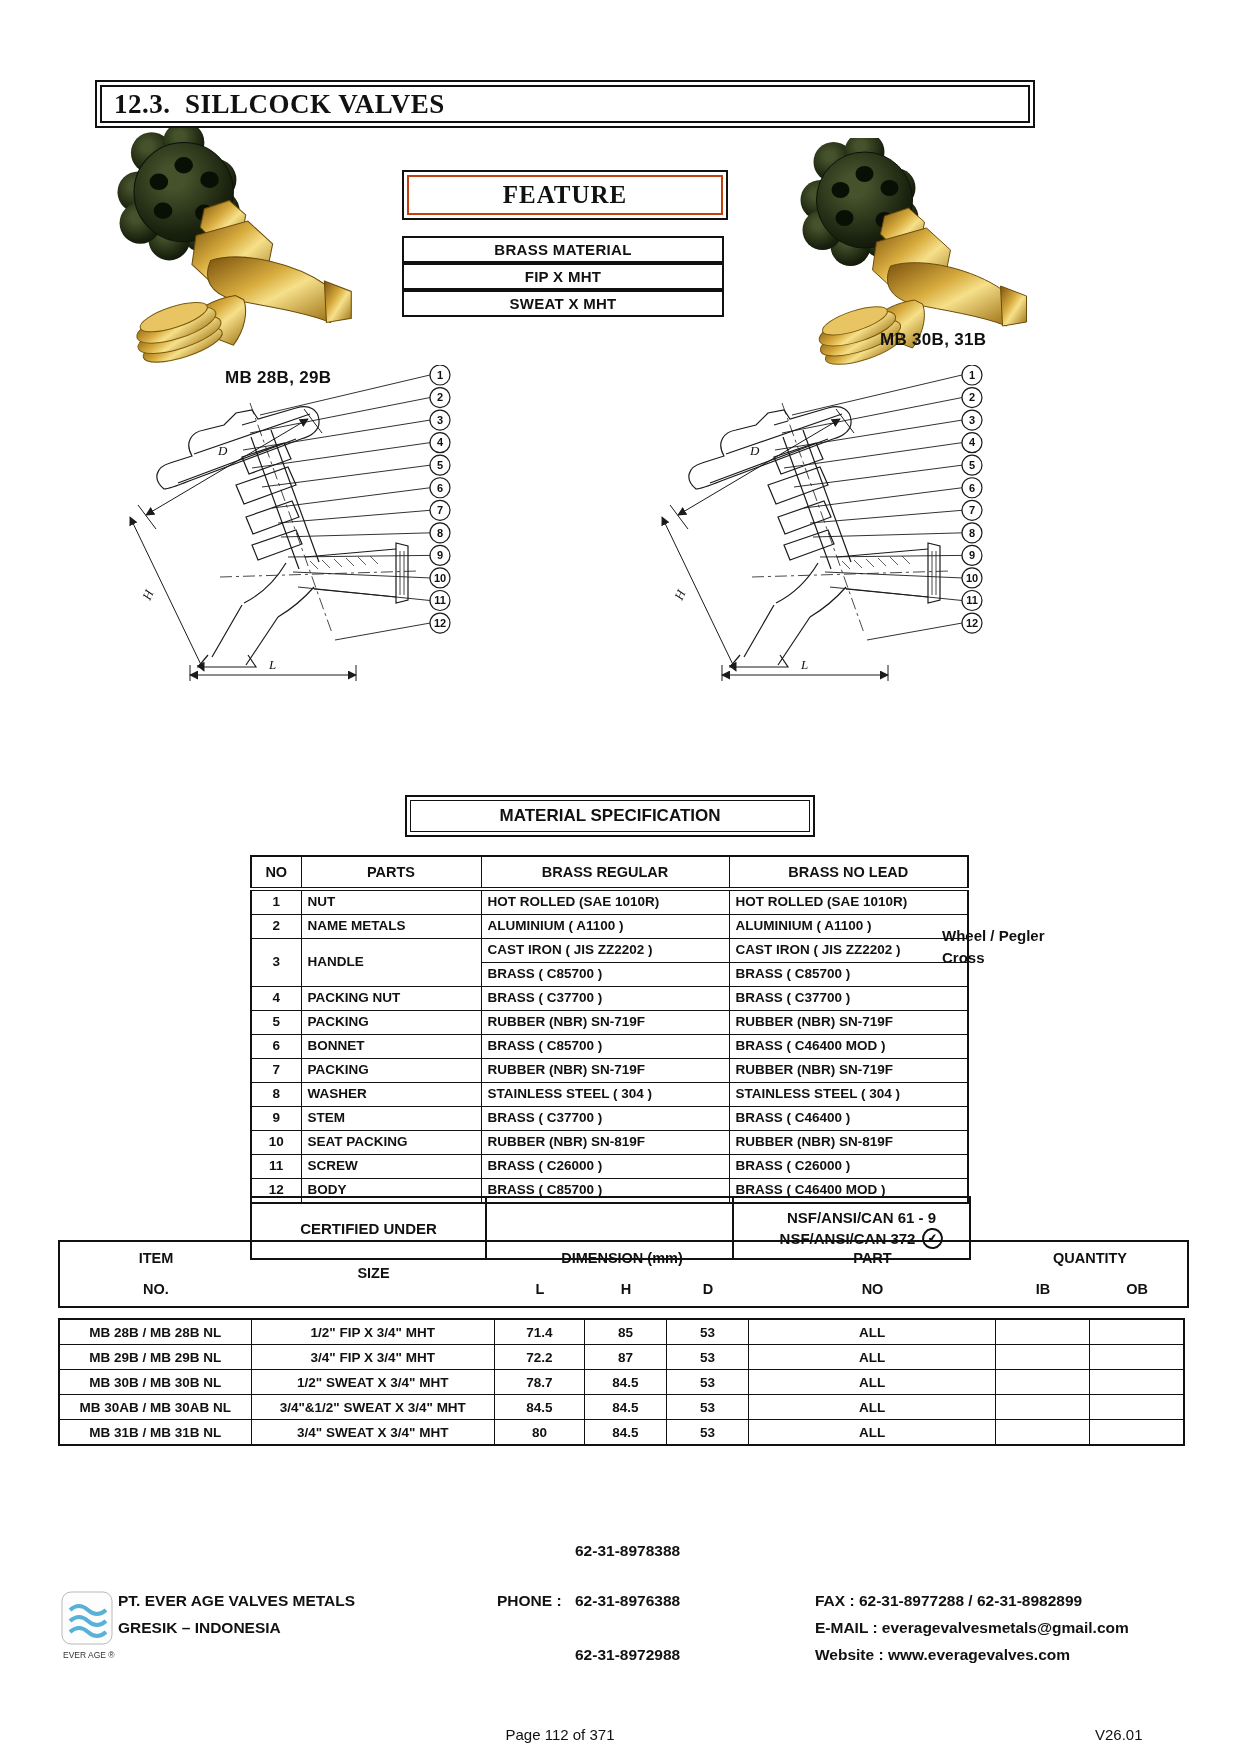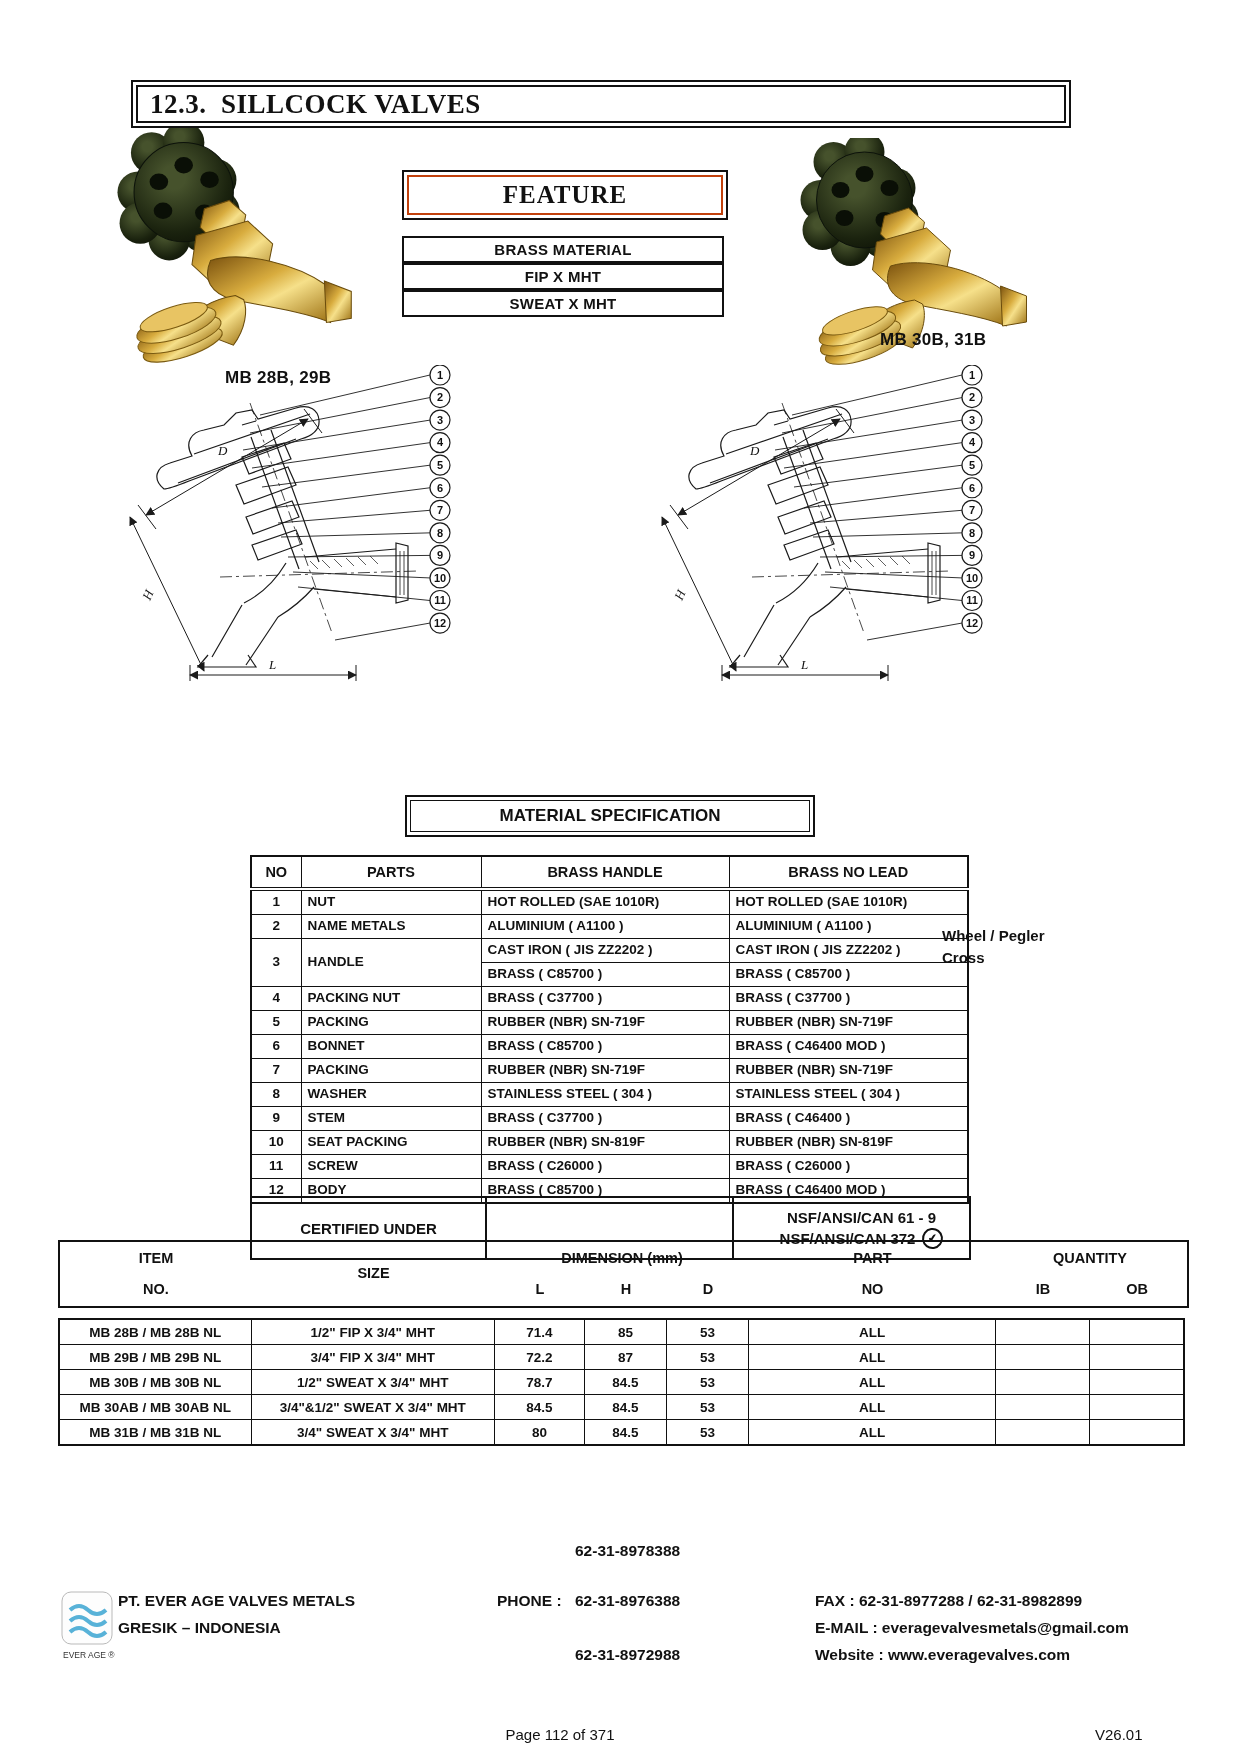--- a/index.html
+++ b/index.html
@@ -1,21 +1,21 @@
 <!DOCTYPE html>
 <html><head>
 <meta charset="utf-8">
 <style>
   html,body{margin:0;padding:0;background:#e9e9e9;}
   .page{position:relative;width:1241px;height:1754px;background:#ffffff;overflow:hidden;
         font-family:"Liberation Sans",sans-serif;color:#111;}
   .abs{position:absolute;}
 
   
-  .title-outer{left:95px;top:80px;width:936px;height:44px;border:2px solid #111;margin-left:36px;}
+  .title-outer{left:95px;top:80px;width:936px;height:44px;border:2px solid #111;}
   .title-inner{position:absolute;left:3px;top:3px;right:3px;bottom:3px;border:2px solid #111;
                display:flex;align-items:center;}
   .title-text{font-family:"Liberation Serif",serif;font-weight:bold;font-size:27px;
               letter-spacing:.5px;padding-left:12px;white-space:pre;}
 
   
   .feature-outer{left:402px;top:170px;width:322px;height:46px;border:2px solid #111;}
   .feature-inner{position:absolute;left:3px;top:3px;right:3px;bottom:3px;border:2px solid #c2410c;
                  display:flex;align-items:center;justify-content:center;}
   .feature-title{font-family:"Liberation Serif",serif;font-weight:bold;font-size:25px;letter-spacing:1px;}
@@ -280,21 +280,21 @@
     <colgroup>
         <col class="col-no">
         <col class="col-part">
         <col class="col-reg">
         <col class="col-nl">
       </colgroup>
     <thead>
       <tr>
         <th class="c">NO</th>
         <th class="c">PARTS</th>
-        <th class="c">BRASS HANDLE</th>
+        <th class="c">BRASS REGULAR</th>
         <th class="c">BRASS NO LEAD</th>
       </tr>
     </thead>
     <tbody id="mat-body">
         <tr>
           <td class="c">1</td>
           <td>NUT</td>
           <td>HOT ROLLED (SAE 1010R)</td>
           <td>HOT ROLLED (SAE 1010R)</td>
         </tr>

